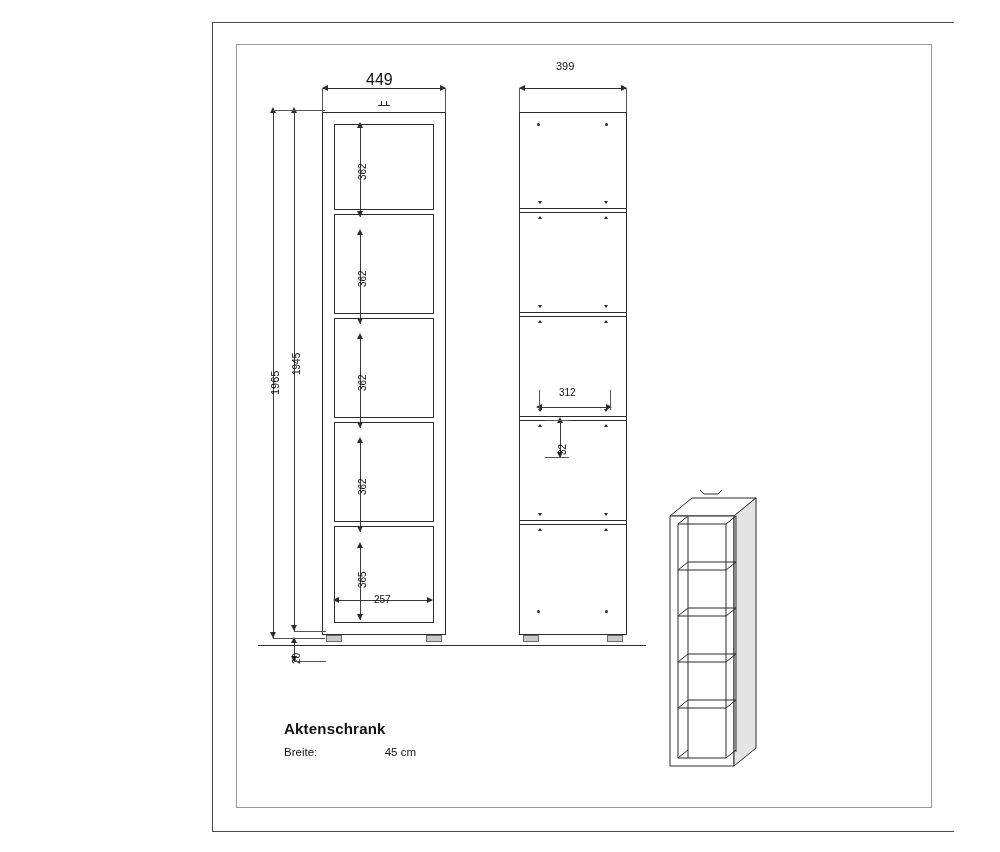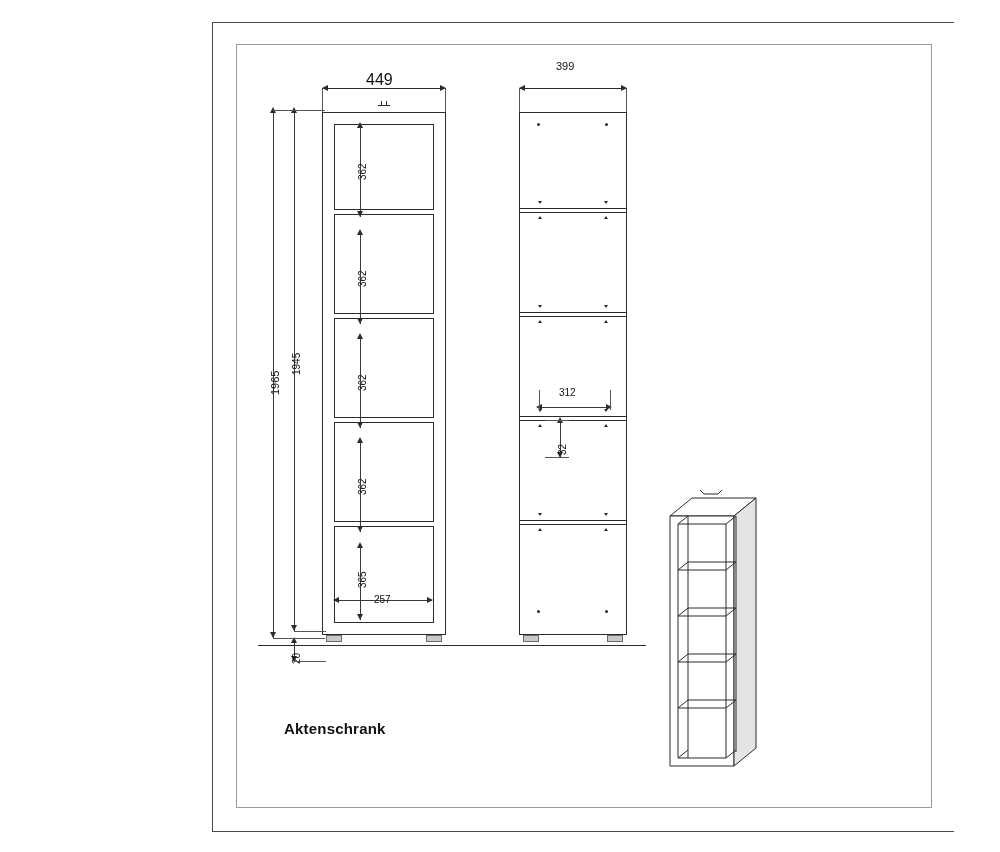--- a/index.html
+++ b/index.html
@@ -389,17 +389,21 @@
 
         <line x1="38" y1="8" x2="52" y2="8"></line>
         <line x1="38" y1="8" x2="34" y2="4"></line>
         <line x1="52" y1="8" x2="56" y2="4"></line>
       </g>
     </svg>
   </div>
 
   <div class="title-block">
     <div class="title-main">Aktenschrank</div>
+    <div class="spec-row">
+      <div class="spec-key">Breite:</div>
+      <div class="spec-val">45 cm</div>
+    </div>
   </div>
 
   <div class="side-shade-left"></div>
   <div class="side-shade-right"></div>
 </div>
 
 </body></html>

